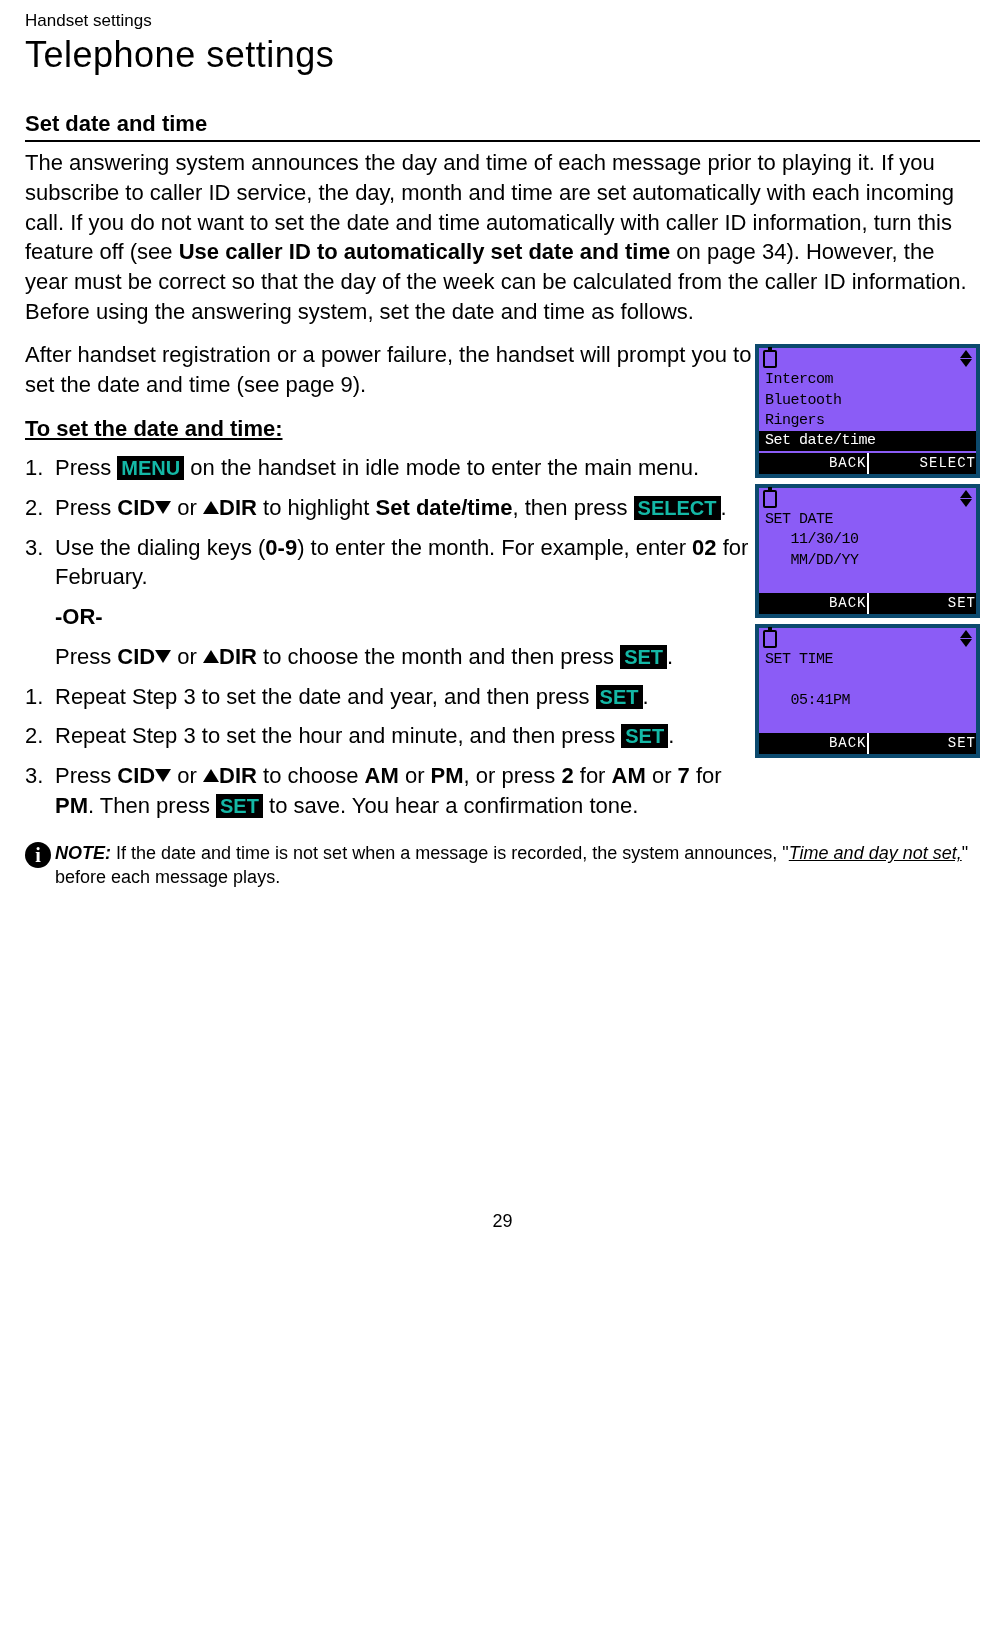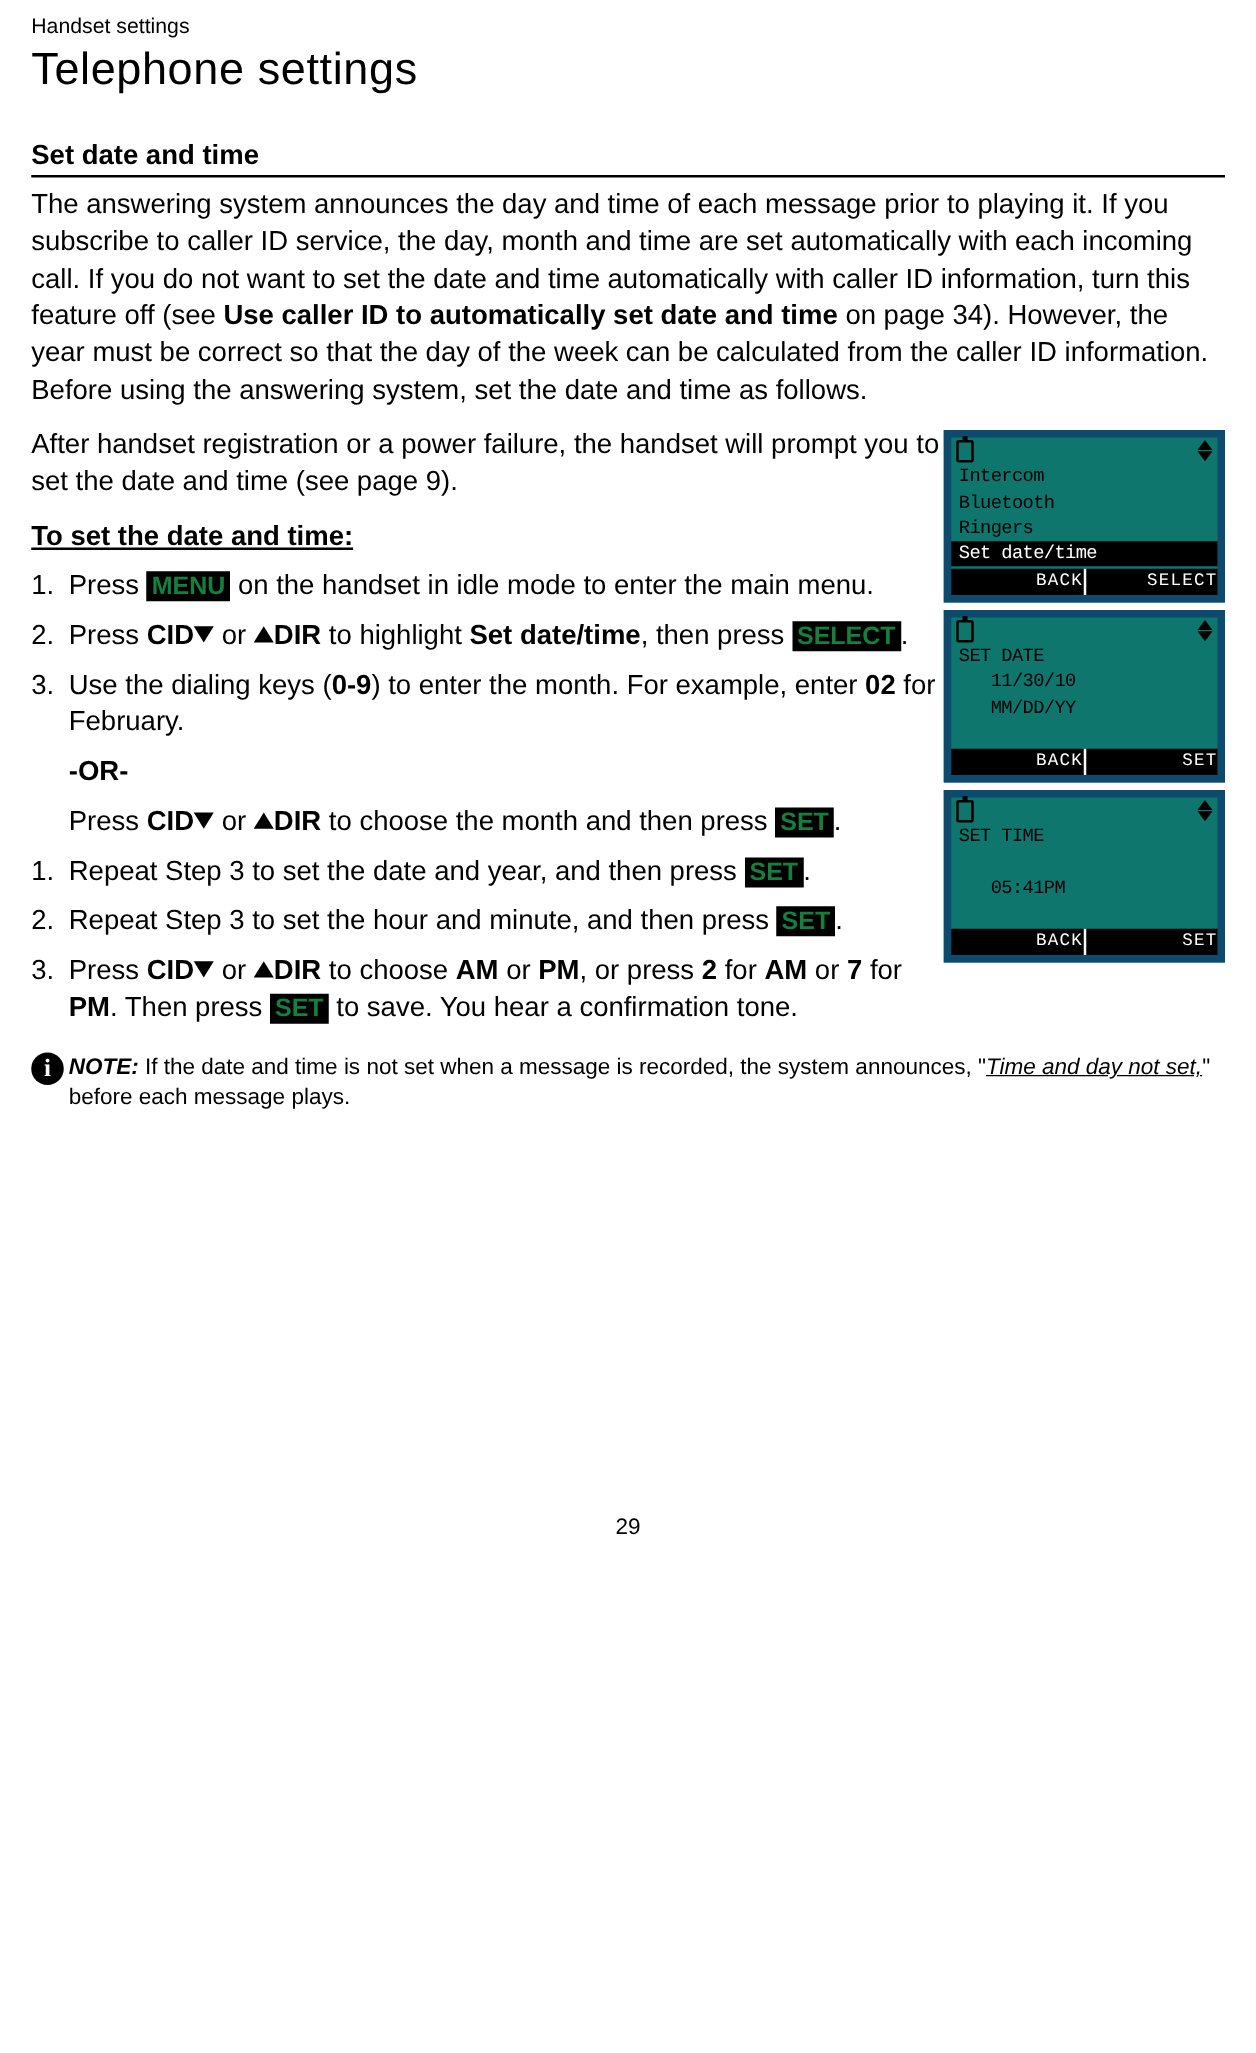--- a/index.html
+++ b/index.html
@@ -71,21 +71,21 @@
       padding-left: 30px;
       margin-bottom: 10px;
     }
     ol.steps > li::before {
       content: counter(step) ".";
       position: absolute;
       left: 0;
     }
     .keycap {
       background: #000;
-      color: #15803d;
+      color: #14b8a6;
       padding: 0 4px;
       font-weight: bold;
       font-size: 20px;
       display: inline-block;
       line-height: 1.2;
     }
     .tri-up, .tri-down {
       display: inline-block;
       width: 0;
       height: 0;
@@ -108,25 +108,25 @@
       margin: 10px 0 10px 30px;
       font-size: 22px;
     }
     .sub-para {
       font-size: 22px;
       margin-left: 30px;
       margin-bottom: 10px;
     }
     
     .screen {
-      border: 6px solid #0c4a6e;
+      border: 4px solid #0c4a6e;
       font-family: "Courier New", monospace;
       font-size: 15px;
       letter-spacing: -0.5px;
-      background: #0f766e;
+      background: #8b5cf6;
     }
     .screen-top {
       display: flex;
       justify-content: space-between;
       align-items: flex-start;
       padding: 2px 4px 0 4px;
       height: 22px;
     }
     .battery {
       width: 14px;

